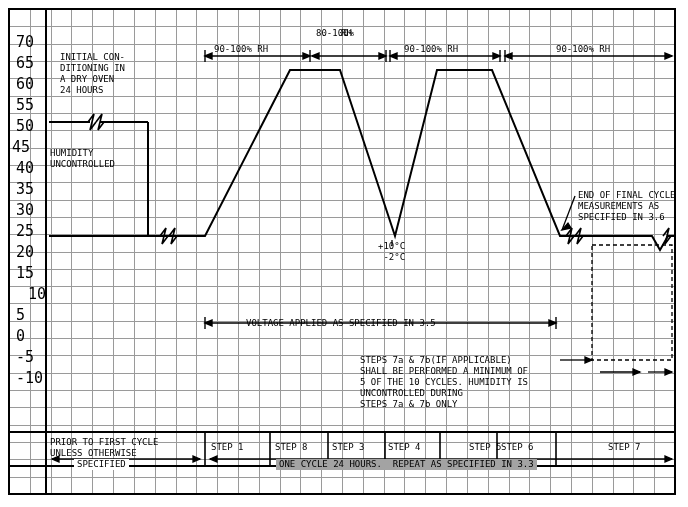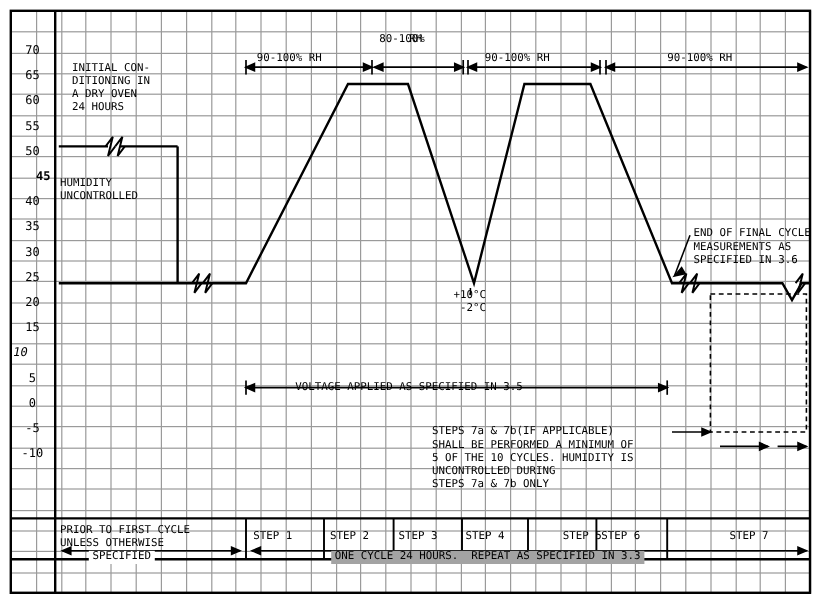--- a/index.html
+++ b/index.html
@@ -7,21 +7,21 @@
   #root{position:relative;width:688px;height:507px;background:#ffffff;}
 
   
   .gridwrap{position:absolute;left:0;top:0;width:688px;height:507px;}
   .gline{position:absolute;background:#9a9a9a;}
   .gline.v{width:1px;top:8px;height:491px;}
   .gline.h{height:1px;left:8px;width:672px;}
 
   
   .txt{position:absolute;font-size:9px;line-height:11px;color:#000;white-space:pre;font-family:"DejaVu Sans Mono","Liberation Mono",monospace;}
-  .ylab{position:absolute;font-size:10px;line-height:9px;color:#000;text-align:center;width:22px;}
+  .ylab{position:absolute;font-size:15px;line-height:9px;color:#000;text-align:left;width:22px;}
 
   
   svg.overlay{position:absolute;left:0;top:0;width:688px;height:507px;}
 </style>
 </head>
 <body>
 
 <div id="root">
 
   <div class="gridwrap" id="grid">
@@ -189,28 +189,28 @@
       <polygon points="672,459 665,456 665,462"></polygon>
     </g>
   </svg>
 
   <div id="ylabels">
       <div class="ylab" style="left: 16px; top: 38px;">70</div>
       <div class="ylab" style="left: 16px; top: 59px;">65</div>
       <div class="ylab" style="left: 16px; top: 80px;">60</div>
       <div class="ylab" style="left: 16px; top: 101px;">55</div>
       <div class="ylab" style="left: 16px; top: 122px;">50</div>
-      <div class="ylab" style="left: 25px; top: 143px; font-weight: bold;">45</div>
+      <div class="ylab" style="left: 12px; top: 143px;">45</div>
       <div class="ylab" style="left: 16px; top: 164px;">40</div>
       <div class="ylab" style="left: 16px; top: 185px;">35</div>
       <div class="ylab" style="left: 16px; top: 206px;">30</div>
       <div class="ylab" style="left: 16px; top: 227px;">25</div>
       <div class="ylab" style="left: 16px; top: 248px;">20</div>
       <div class="ylab" style="left: 16px; top: 269px;">15</div>
-      <div class="ylab" style="left: 6px; top: 290px; font-style: italic;">10</div>
+      <div class="ylab" style="left: 28px; top: 290px;">10</div>
       <div class="ylab" style="left: 16px; top: 311px;">5</div>
       <div class="ylab" style="left: 16px; top: 332px;">0</div>
       <div class="ylab" style="left: 16px; top: 353px;">-5</div>
       <div class="ylab" style="left: 16px; top: 374px;">-10</div>
     </div>
 
   <div class="txt" style="left:214px;top:44px;">90-100% RH</div>
   <div class="txt" style="left:316px;top:28px;">80-100%</div>
   <div class="txt" style="left:341px;top:28px;">RH</div>
   <div class="txt" style="left:404px;top:44px;">90-100% RH</div>
@@ -233,20 +233,20 @@
 5 OF THE 10 CYCLES. HUMIDITY IS
 UNCONTROLLED DURING
 STEPS 7a &amp; 7b ONLY</div>
 
   <div class="txt" style="left:50px;top:437px;">PRIOR TO FIRST CYCLE
 UNLESS OTHERWISE</div>
   <div class="txt" style="left:74px;top:459px;background:#fff;padding:0 3px;">SPECIFIED</div>
   <div class="txt" style="left:276px;top:459px;background:#a3a3a3;padding:0 3px;">ONE CYCLE 24 HOURS.  REPEAT AS SPECIFIED IN 3.3</div>
 
   <div class="txt" style="left:211px;top:442px;">STEP 1</div>
-  <div class="txt" style="left:275px;top:442px;">STEP 2</div>
+  <div class="txt" style="left:275px;top:442px;">STEP 8</div>
   <div class="txt" style="left:332px;top:442px;">STEP 3</div>
   <div class="txt" style="left:388px;top:442px;">STEP 4</div>
   <div class="txt" style="left:445px;top:442px;margin-left:24px;">STEP 5</div>
   <div class="txt" style="left:501px;top:442px;">STEP 6</div>
   <div class="txt" style="left:608px;top:442px;">STEP 7</div>
 
 </div>
 
 </body></html>

